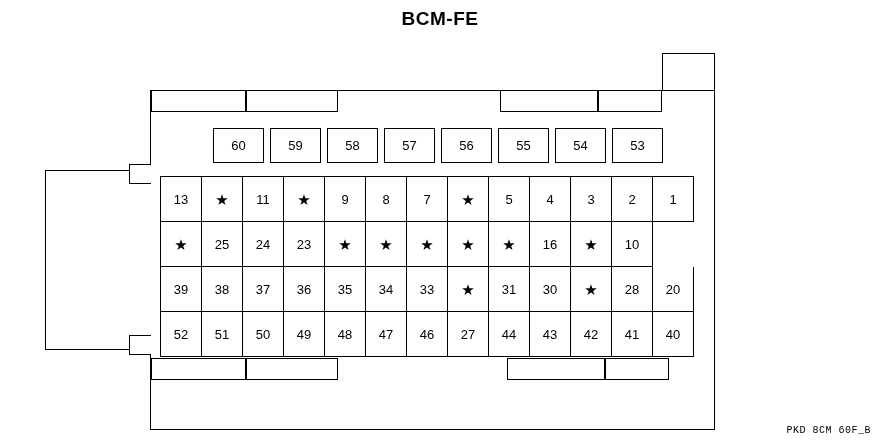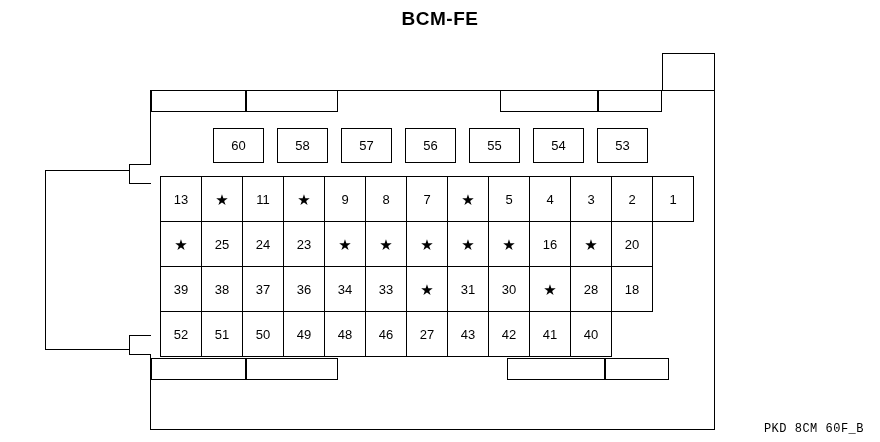--- a/index.html
+++ b/index.html
@@ -25,24 +25,24 @@
     left: 0;
     width: 880px;
     text-align: center;
     font-size: 19px;
     font-weight: bold;
     letter-spacing: 0.5px;
   }
   
   #footer-code {
     position: absolute;
-    right: 16px;
+    right: 9px;
     bottom: 6px;
     font-family: "Liberation Mono", monospace;
-    font-size: 12px;
+    font-size: 10px;
     letter-spacing: 0.5px;
     white-space: pre;
     margin-top: 29px;
   }
   
   #drawing {
     position: absolute;
     left: 0;
     top: 40px;
     width: 880px;
@@ -134,21 +134,21 @@
   #flange-bot-b { left: 246px; top: 318px; width: 92px; height: 22px; }
   #flange-bot-c { left: 507px; top: 318px; width: 98px; height: 22px; }
   #flange-bot-d { left: 605px; top: 318px; width: 64px; height: 22px; }
 
   
   #relay-row {
     position: absolute;
     left: 213px;
     top: 88px;
     display: flex;
-    gap: 13px;
+    gap: 6px;
   }
   .relay {
     width: 51px;
     height: 35px;
     border: 1.3px solid #000;
     box-sizing: border-box;
     display: flex;
     align-items: center;
     justify-content: center;
     font-size: 13px;
@@ -209,20 +209,21 @@
     <div class="flange" id="flange-top-c"></div>
     <div class="flange" id="flange-top-d"></div>
 
     <div class="flange" id="flange-bot-a"></div>
     <div class="flange" id="flange-bot-b"></div>
     <div class="flange" id="flange-bot-c"></div>
     <div class="flange" id="flange-bot-d"></div>
 
     <div id="relay-row">
         <div class="relay">60</div>
+        <div class="relay">59</div>
         <div class="relay">58</div>
         <div class="relay">57</div>
         <div class="relay">56</div>
         <div class="relay">55</div>
         <div class="relay">54</div>
         <div class="relay">53</div>
       </div>
 
     <div id="fuse-grid">
         <div class="fuse-row">
@@ -245,44 +246,47 @@
           <div class="fuse-cell">25</div>
           <div class="fuse-cell">24</div>
           <div class="fuse-cell">23</div>
           <div class="fuse-cell star">★</div>
           <div class="fuse-cell star">★</div>
           <div class="fuse-cell star">★</div>
           <div class="fuse-cell star">★</div>
           <div class="fuse-cell star">★</div>
           <div class="fuse-cell">16</div>
           <div class="fuse-cell star">★</div>
-          <div class="fuse-cell">20</div>
+          <div class="fuse-cell">10</div>
         </div>
         <div class="fuse-row">
           <div class="fuse-cell">39</div>
           <div class="fuse-cell">38</div>
           <div class="fuse-cell">37</div>
           <div class="fuse-cell">36</div>
+          <div class="fuse-cell">35</div>
           <div class="fuse-cell">34</div>
           <div class="fuse-cell">33</div>
           <div class="fuse-cell star">★</div>
           <div class="fuse-cell">31</div>
           <div class="fuse-cell">30</div>
           <div class="fuse-cell star">★</div>
           <div class="fuse-cell">28</div>
-          <div class="fuse-cell">18</div>
+          <div class="fuse-cell">20</div>
         </div>
         <div class="fuse-row">
           <div class="fuse-cell">52</div>
           <div class="fuse-cell">51</div>
           <div class="fuse-cell">50</div>
           <div class="fuse-cell">49</div>
           <div class="fuse-cell">48</div>
+          <div class="fuse-cell">47</div>
           <div class="fuse-cell">46</div>
           <div class="fuse-cell">27</div>
+          <div class="fuse-cell">44</div>
           <div class="fuse-cell">43</div>
           <div class="fuse-cell">42</div>
           <div class="fuse-cell">41</div>
           <div class="fuse-cell">40</div>
         </div>
       </div>
 
   </div>
 
   <div id="footer-code">PKD 8CM 60F_B</div>

